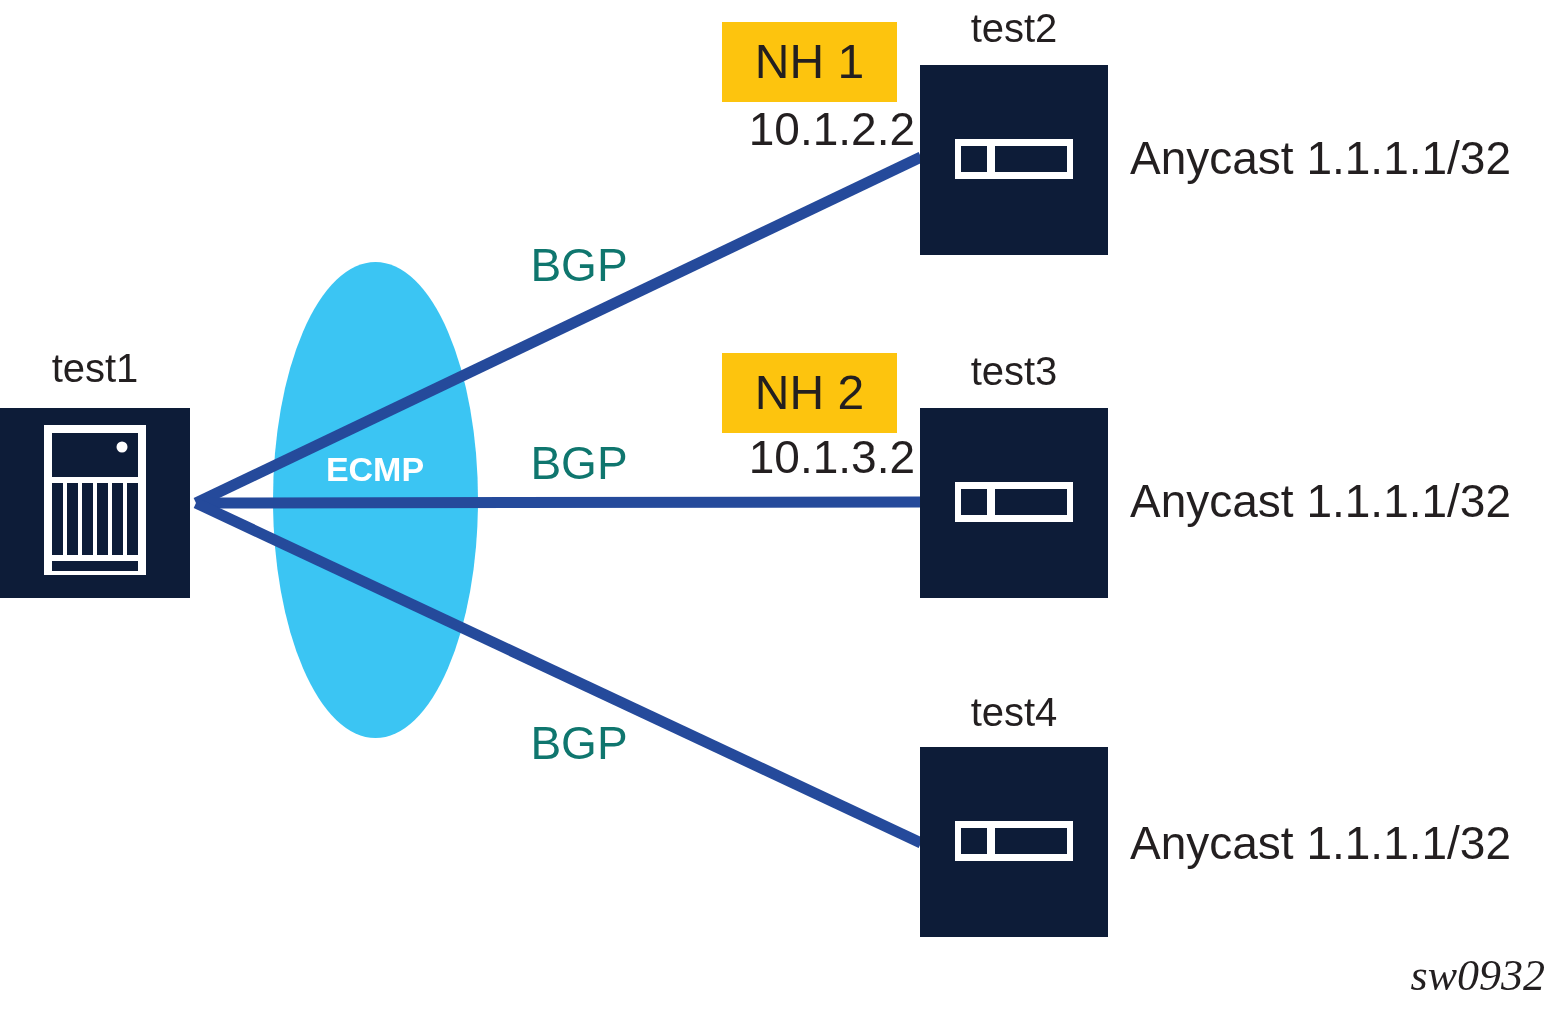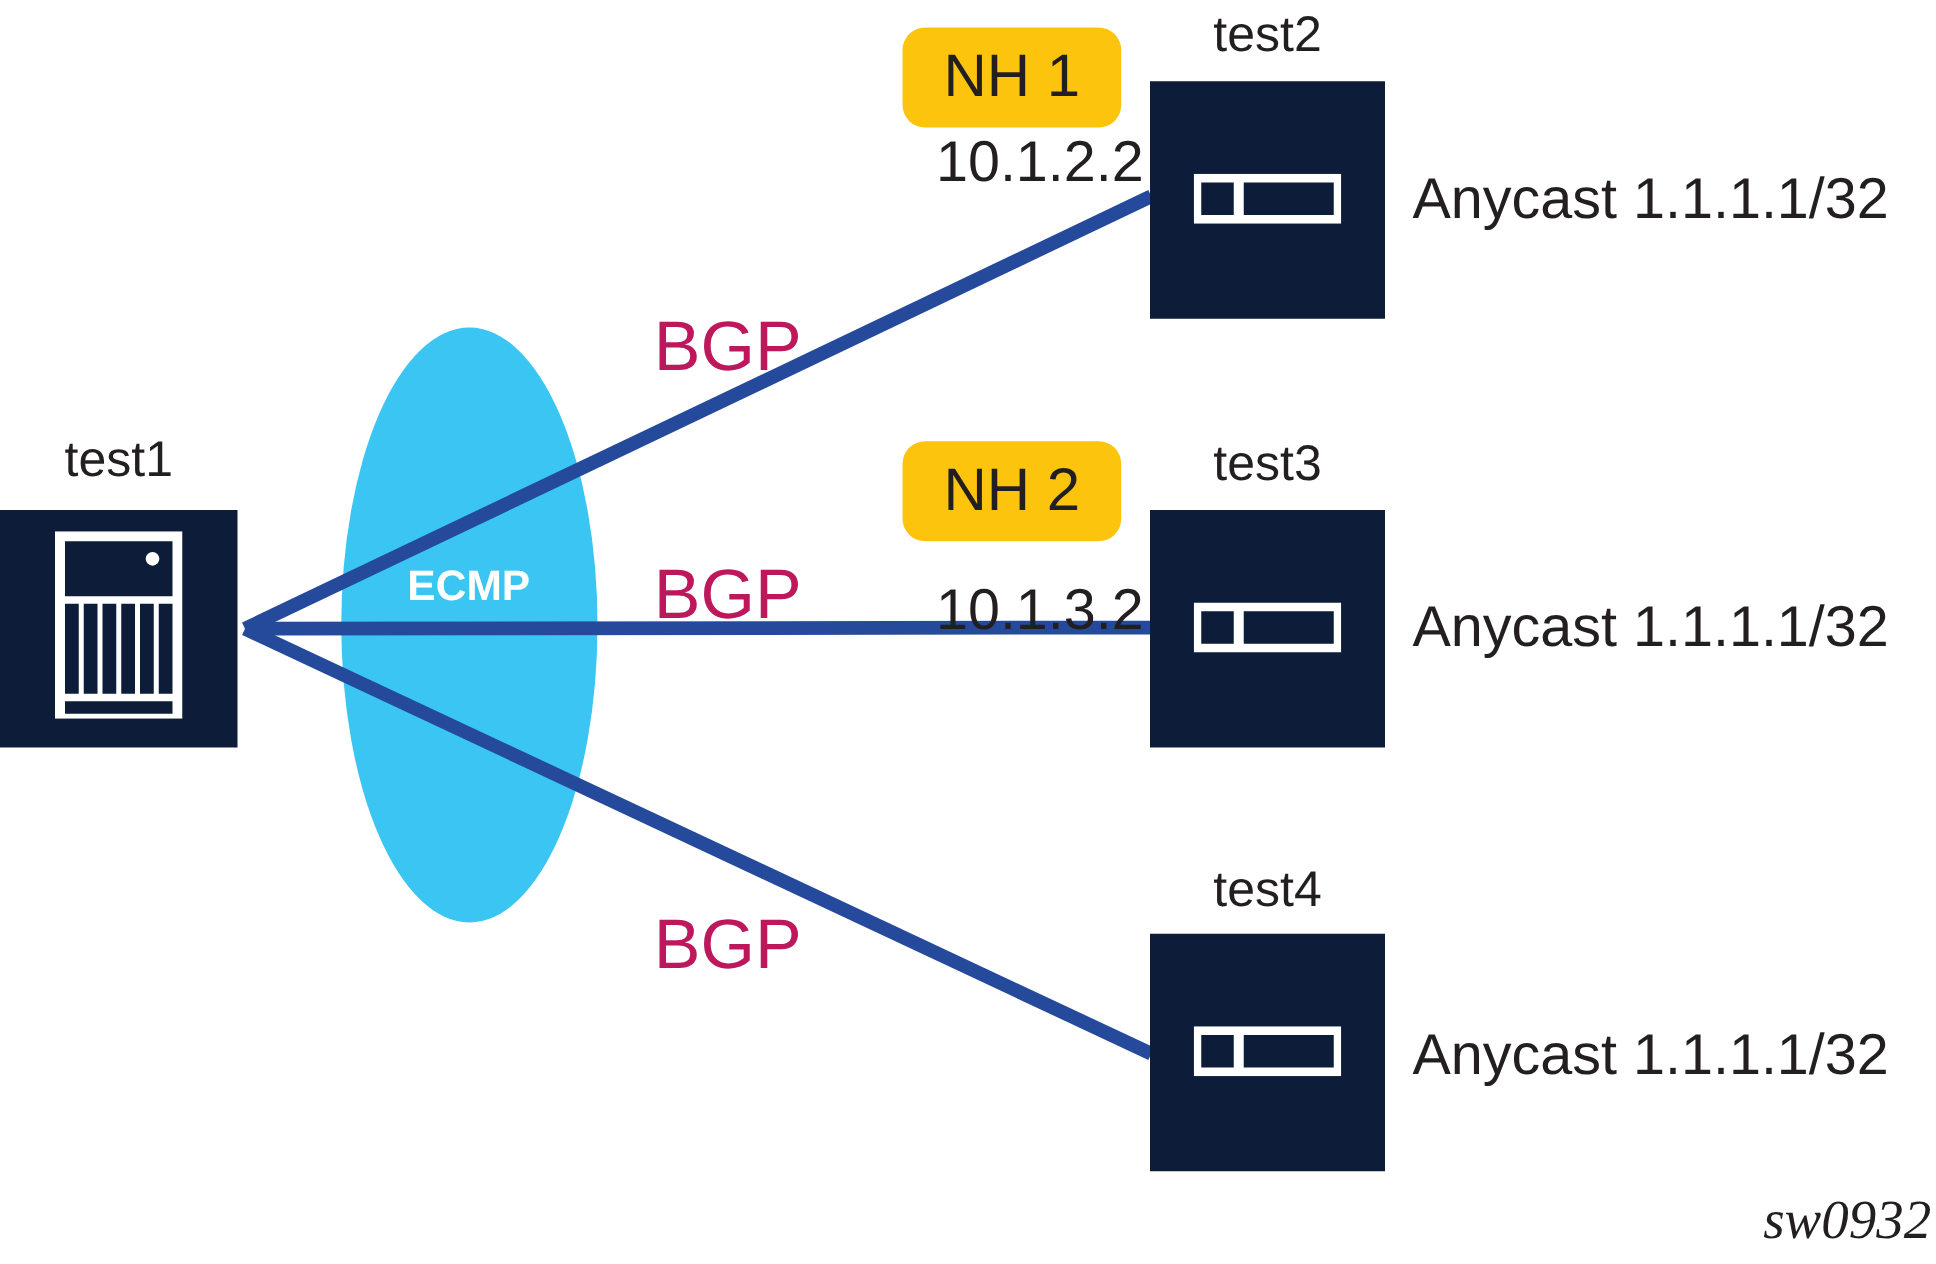--- a/index.html
+++ b/index.html
@@ -11,26 +11,26 @@
     position:absolute;left:273px;top:262px;width:205px;height:476px;
     background:#3bc5f3;border-radius:50%;
   }
   .links-layer{position:absolute;left:0;top:0;}
   .node-box{position:absolute;width:188px;height:190px;background:#0d1c38;}
   .node-title{
     position:absolute;font-size:40px;line-height:56px;text-align:center;
     color:#231f20;white-space:nowrap;
   }
   .bgp-label{
-    position:absolute;left:523px;width:112px;font-size:56px;line-height:54px;
-    text-align:center;color:#be185d;margin-top:12px;
+    position:absolute;left:523px;width:112px;font-size:46px;line-height:54px;
+    text-align:center;color:#0f766e;
   }
   .nh-box{
     position:absolute;left:722px;width:175px;height:80px;background:#fdc40e;
-    font-size:48px;line-height:80px;text-align:center;color:#231f20;border-radius:18px;
+    font-size:48px;line-height:80px;text-align:center;color:#231f20;
   }
   .ip-label{
     position:absolute;left:705px;width:210px;font-size:46px;line-height:54px;
     text-align:right;color:#231f20;white-space:nowrap;
   }
   .anycast-label{
     position:absolute;left:1130px;width:420px;font-size:46px;line-height:60px;
     text-align:left;color:#231f20;white-space:nowrap;
   }
   .ecmp-label,.ecmp-prefix{
@@ -85,21 +85,21 @@
     <svg class="icon" style="left:35px;top:74px" width="118" height="40" viewBox="0 0 118 40">
       <rect x="0" y="0" width="118" height="40" fill="#ffffff"></rect>
       <rect x="6" y="7" width="26" height="26" fill="#0d1c38"></rect>
       <rect x="40" y="7" width="72" height="26" fill="#0d1c38"></rect>
     </svg>
   </div>
   <div class="anycast-label" style="top:128px">Anycast 1.1.1.1/32</div>
 
   <div class="bgp-label" style="top:436px">BGP</div>
   <div class="nh-box" style="top:353px">NH 2</div>
-  <div class="ip-label" style="top:460px">10.1.3.2</div>
+  <div class="ip-label" style="top:430px">10.1.3.2</div>
   <div class="node-title" style="left:920px;top:343px;width:188px">test3</div>
   <div class="node-box" style="left:920px;top:408px">
     <svg class="icon" style="left:35px;top:74px" width="118" height="40" viewBox="0 0 118 40">
       <rect x="0" y="0" width="118" height="40" fill="#ffffff"></rect>
       <rect x="6" y="7" width="26" height="26" fill="#0d1c38"></rect>
       <rect x="40" y="7" width="72" height="26" fill="#0d1c38"></rect>
     </svg>
   </div>
   <div class="anycast-label" style="top:471px">Anycast 1.1.1.1/32</div>
 

